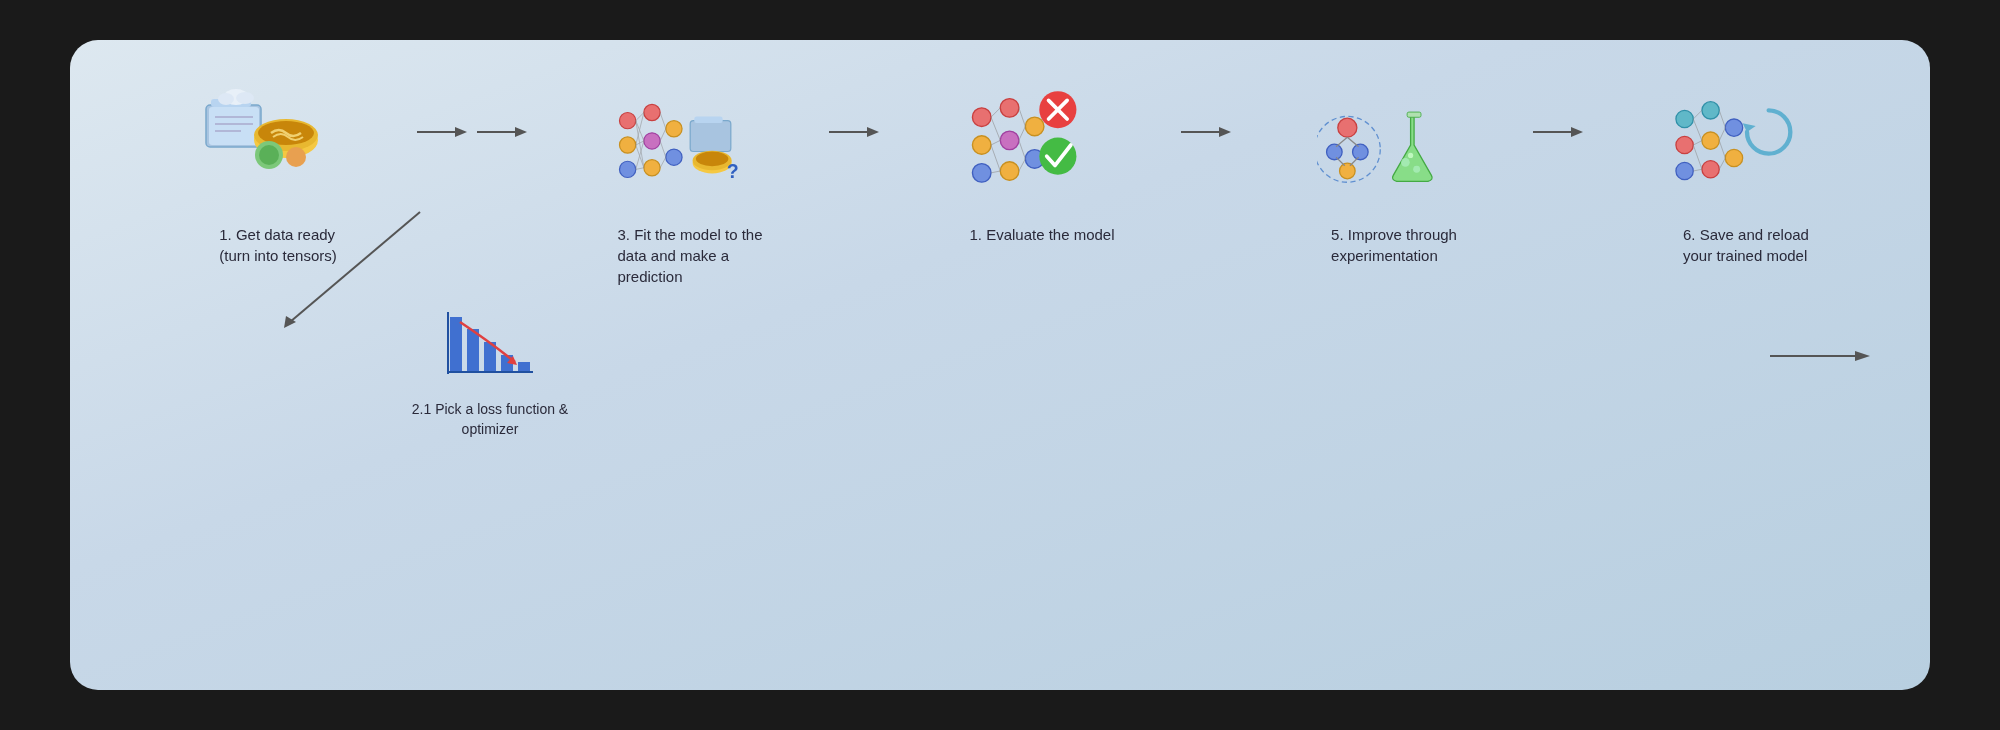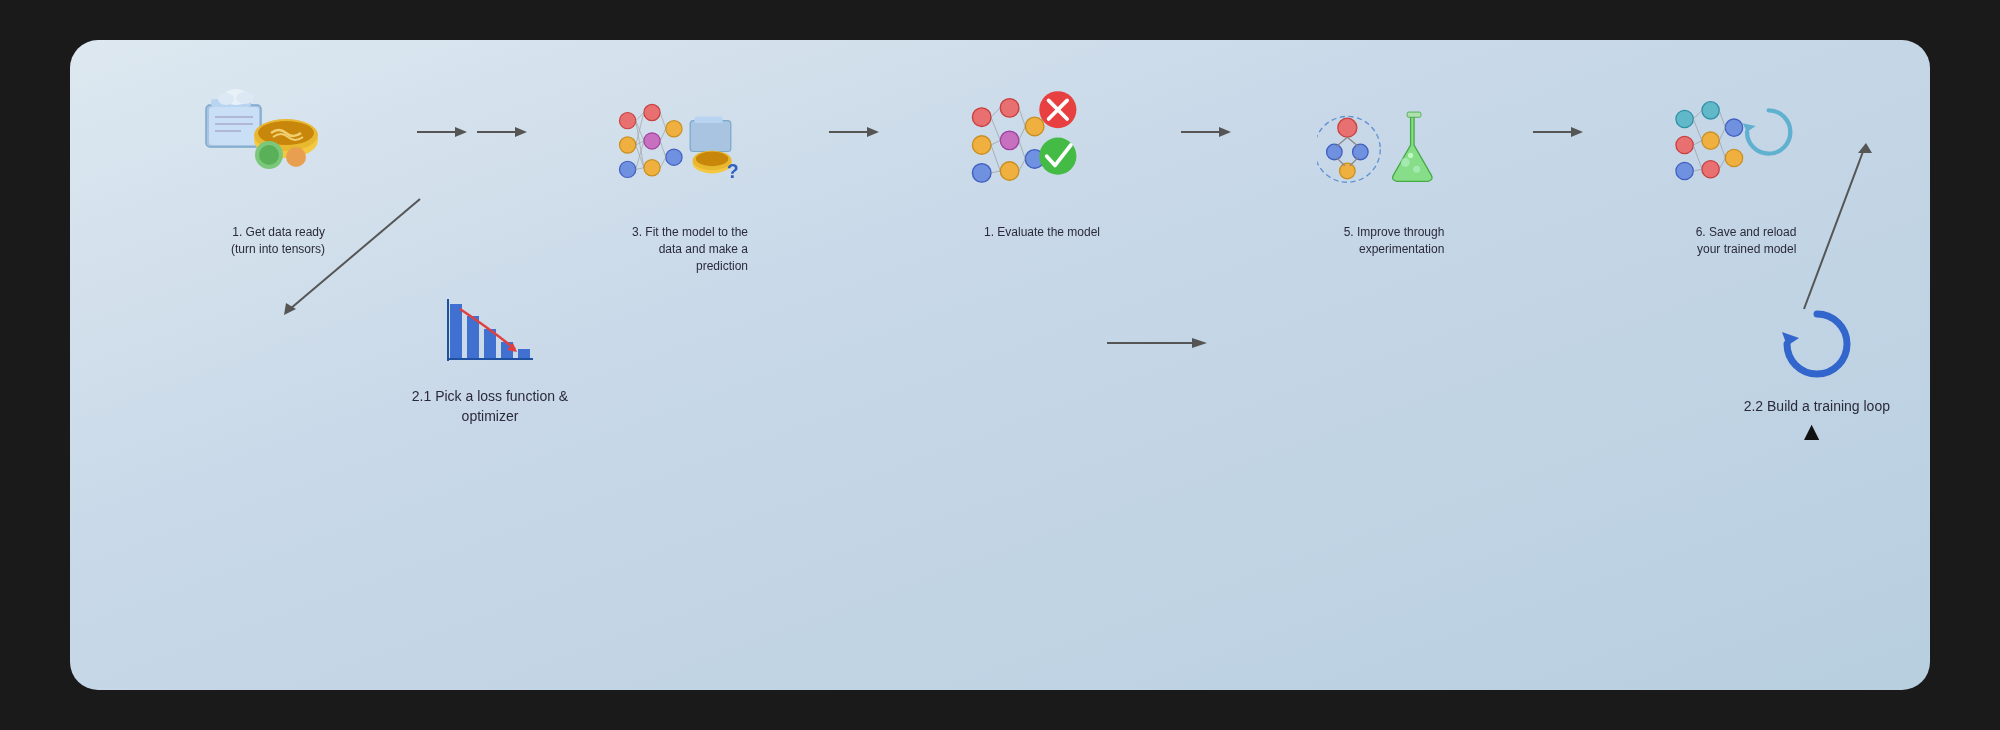--- a/index.html
+++ b/index.html
@@ -40,23 +40,23 @@
     .step-icon {
       width: 130px;
       height: 130px;
       display: flex;
       align-items: center;
       justify-content: center;
       position: relative;
     }
     .step-label {
       margin-top: 14px;
-      font-size: 12px;
+      font-size: 15px;
       color: #2a2a3a;
-      text-align: right;
+      text-align: left;
       line-height: 1.4;
       max-width: 180px;
       margin-left: 24px;
     }
     .arrow {
       display: flex;
       align-items: center;
       justify-content: center;
       padding-top: 40px;
       flex-shrink: 0;
@@ -339,38 +339,16 @@
       </div>
     </div>
 
     <div style="width:120px; display:flex; align-items:center; margin-bottom:30px;">
       <svg width="100" height="20" viewBox="0 0 100 20">
         <line x1="0" y1="10" x2="85" y2="10" stroke="#555" stroke-width="2"></line>
         <polygon points="85,5 100,10 85,15" fill="#555"></polygon>
       </svg>
     </div>
 
-    <div style="position: relative;">
-
-      <svg style="position:absolute; left:40px; top:-160px; width:300px; height:200px; overflow:visible; pointer-events:none;">
-        <line x1="20" y1="170" x2="80" y2="10" stroke="#555" stroke-width="2"></line>
-        <polygon points="74,14 82,4 88,14" fill="#555"></polygon>
-      </svg>
-
-      <div class="substep">
-        <div class="substep-icon">
-          <svg width="80" height="80" viewBox="0 0 80 80">
-
-            <path d="M40 10 A30 30 0 1 1 10 40" fill="none" stroke="#3366cc" stroke-width="7" stroke-linecap="round"></path>
-            <polygon points="5,28 10,42 22,34" fill="#3366cc"></polygon>
-          </svg>
-        </div>
-        <div class="substep-label">
-          2.2 Build a training loop
-        </div>
-      </div>
-
-      <div style="position:absolute; bottom:-30px; left:55px; font-size:26px; color:#111;">▲</div>
-    </div>
 
   </div>
 
 </div>
 
 </body></html>

